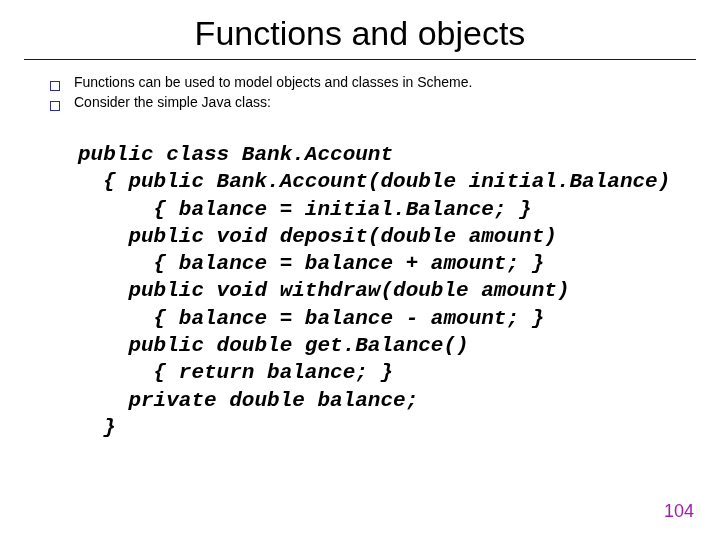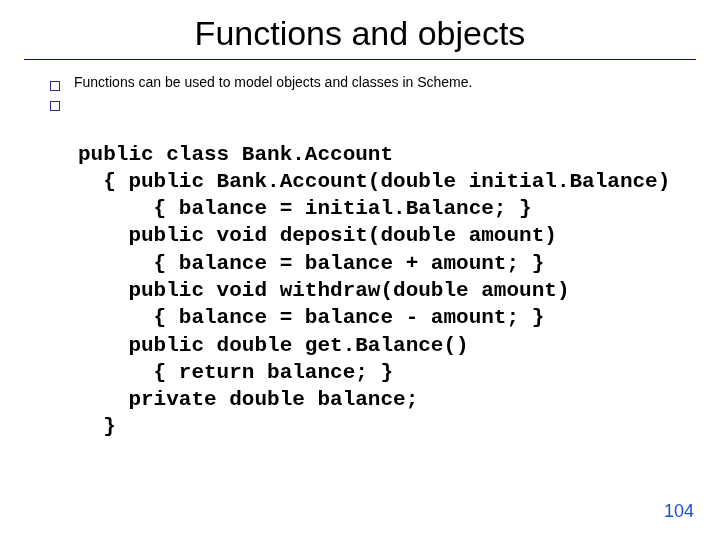--- a/index.html
+++ b/index.html
@@ -49,43 +49,45 @@
     flex: 0 0 auto;
     box-sizing: border-box;
   }
   .code-block {
     font-family: "Courier New", Courier, monospace;
     font-weight: bold;
     font-size: 21px;
     line-height: 1.3;
     white-space: pre;
     padding: 28px 0 0 78px;
+    font-style: italic;
   }
   .page-num {
     position: absolute;
     right: 26px;
     bottom: 18px;
     font-size: 18px;
-    color: #1d4ed8;
+    color: #a21caf;
   }
 </style>
 </head>
 <body>
 
 <div class="slide">
   <div class="title">Functions and objects</div>
   <div class="title-rule"></div>
 
   <div class="bullets">
     <div class="bullet">
       <span class="sq"></span>
       <span>Functions can be used to model objects and classes in Scheme.</span>
     </div>
     <div class="bullet">
       <span class="sq"></span>
+      <span>Consider the simple Java class:</span>
     </div>
   </div>
 
   <div class="code-block">public class Bank.Account
   { public Bank.Account(double initial.Balance)
       { balance = initial.Balance; }
     public void deposit(double amount)
       { balance = balance + amount; }
     public void withdraw(double amount)
       { balance = balance - amount; }

